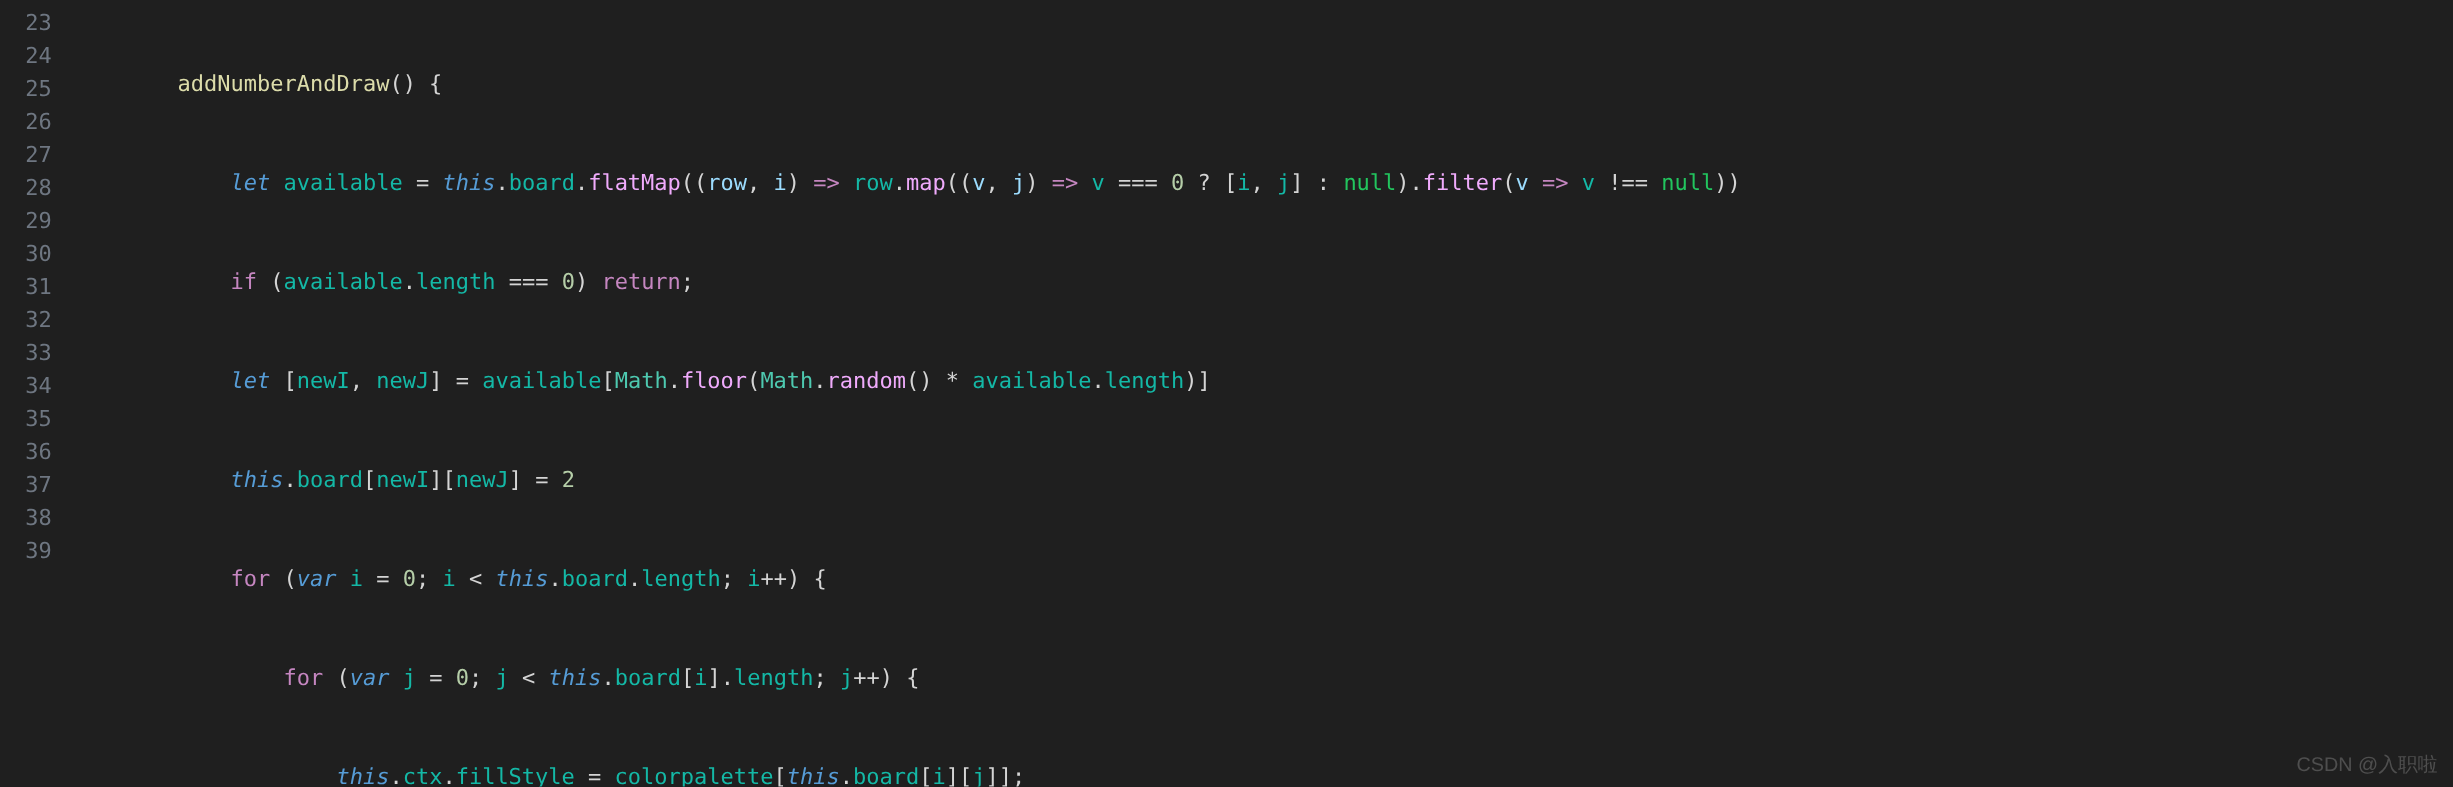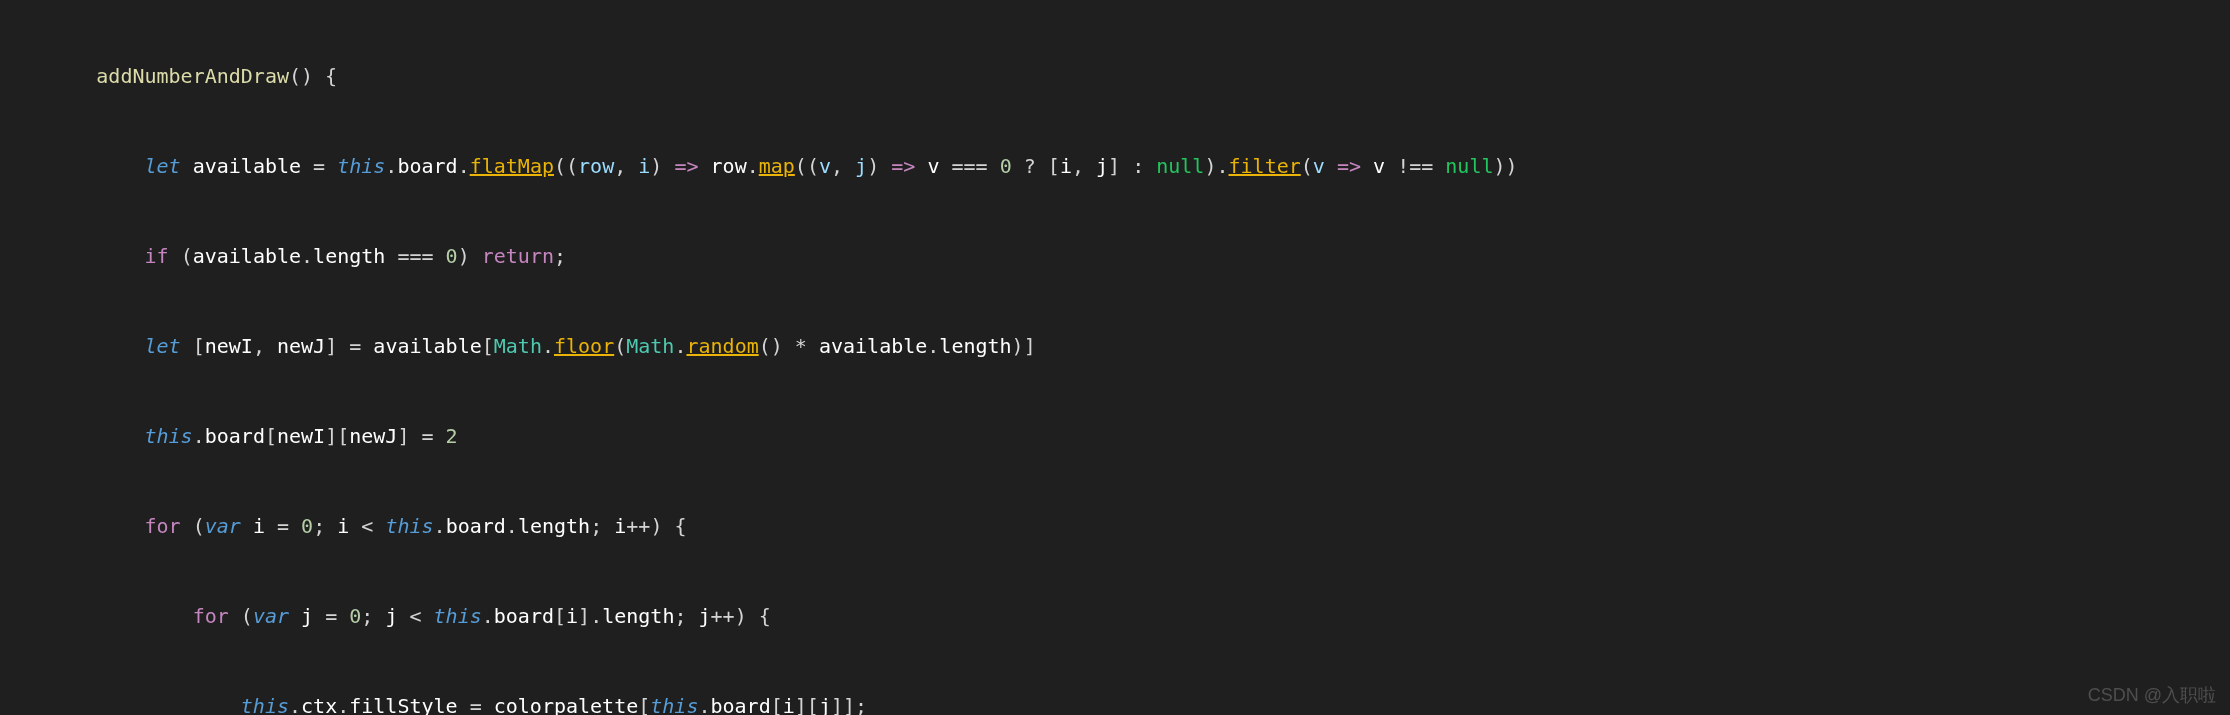--- a/index.html
+++ b/index.html
@@ -39,41 +39,60 @@
   }
   .code .line {
     height: 30px;
     line-height: 30px;
   }
 
   
   .tok-fn        { color: #dcdcaa; }   
   .tok-kw        { color: #569cd6; font-style: italic; }   
   .tok-ctrl      { color: #c586c0; }   
-  .tok-prop      { color: #ffffff; margin-top: 43px; }   
+  .tok-prop      { color: #14b8a6; margin-top: 43px; }   
   .tok-param     { color: #9cdcfe; }
-  .tok-call      { color: #eab308; text-decoration: underline; }   
+  .tok-call      { color: #f0abfc; }   
   .tok-type      { color: #4ec9b0; }   
   .tok-num       { color: #b5cea8; }
   .tok-punct     { color: #d4d4d4; }
   .tok-null      { color: #22c55e; text-align: right; }
 
   .watermark {
     position: absolute;
     right: 14px;
     bottom: 6px;
     color: rgba(220,220,220,0.25);
     font-size: 18px;
     font-family: sans-serif;
   }
 </style>
 </head>
 <body>
 
 <div class="editor">
+  <div class="gutter">
+    <div class="ln">23</div>
+    <div class="ln">24</div>
+    <div class="ln">25</div>
+    <div class="ln">26</div>
+    <div class="ln">27</div>
+    <div class="ln">28</div>
+    <div class="ln">29</div>
+    <div class="ln">30</div>
+    <div class="ln">31</div>
+    <div class="ln">32</div>
+    <div class="ln">33</div>
+    <div class="ln">34</div>
+    <div class="ln">35</div>
+    <div class="ln">36</div>
+    <div class="ln">37</div>
+    <div class="ln">38</div>
+    <div class="ln">39</div>
+  </div>
 
   <div class="code">
 
 <div class="line"><span>        </span><span class="tok-fn">addNumberAndDraw</span><span class="tok-punct">() {</span></div>
 
 <div class="line"><span>            </span><span class="tok-kw">let</span><span> </span><span class="tok-prop">available</span><span> </span><span class="tok-punct">=</span><span> </span><span class="tok-kw">this</span><span class="tok-punct">.</span><span class="tok-prop">board</span><span class="tok-punct">.</span><span class="tok-call">flatMap</span><span class="tok-punct">((</span><span class="tok-param">row</span><span class="tok-punct">, </span><span class="tok-param">i</span><span class="tok-punct">) </span><span class="tok-ctrl">=&gt;</span><span> </span><span class="tok-prop">row</span><span class="tok-punct">.</span><span class="tok-call">map</span><span class="tok-punct">((</span><span class="tok-param">v</span><span class="tok-punct">, </span><span class="tok-param">j</span><span class="tok-punct">) </span><span class="tok-ctrl">=&gt;</span><span> </span><span class="tok-prop">v</span><span> </span><span class="tok-punct">===</span><span> </span><span class="tok-num">0</span><span> </span><span class="tok-punct">?</span><span> </span><span class="tok-punct">[</span><span class="tok-prop">i</span><span class="tok-punct">, </span><span class="tok-prop">j</span><span class="tok-punct">]</span><span> </span><span class="tok-punct">:</span><span> </span><span class="tok-null">null</span><span class="tok-punct">).</span><span class="tok-call">filter</span><span class="tok-punct">(</span><span class="tok-param">v</span><span> </span><span class="tok-ctrl">=&gt;</span><span> </span><span class="tok-prop">v</span><span> </span><span class="tok-punct">!==</span><span> </span><span class="tok-null">null</span><span class="tok-punct">))</span></div>
 
 <div class="line"><span>            </span><span class="tok-ctrl">if</span><span class="tok-punct"> (</span><span class="tok-prop">available</span><span class="tok-punct">.</span><span class="tok-prop">length</span><span> </span><span class="tok-punct">===</span><span> </span><span class="tok-num">0</span><span class="tok-punct">) </span><span class="tok-ctrl">return</span><span class="tok-punct">;</span></div>
 
 <div class="line"><span>            </span><span class="tok-kw">let</span><span class="tok-punct"> [</span><span class="tok-prop">newI</span><span class="tok-punct">, </span><span class="tok-prop">newJ</span><span class="tok-punct">] </span><span class="tok-punct">=</span><span> </span><span class="tok-prop">available</span><span class="tok-punct">[</span><span class="tok-type">Math</span><span class="tok-punct">.</span><span class="tok-call">floor</span><span class="tok-punct">(</span><span class="tok-type">Math</span><span class="tok-punct">.</span><span class="tok-call">random</span><span class="tok-punct">() </span><span class="tok-punct">*</span><span> </span><span class="tok-prop">available</span><span class="tok-punct">.</span><span class="tok-prop">length</span><span class="tok-punct">)]</span></div>

